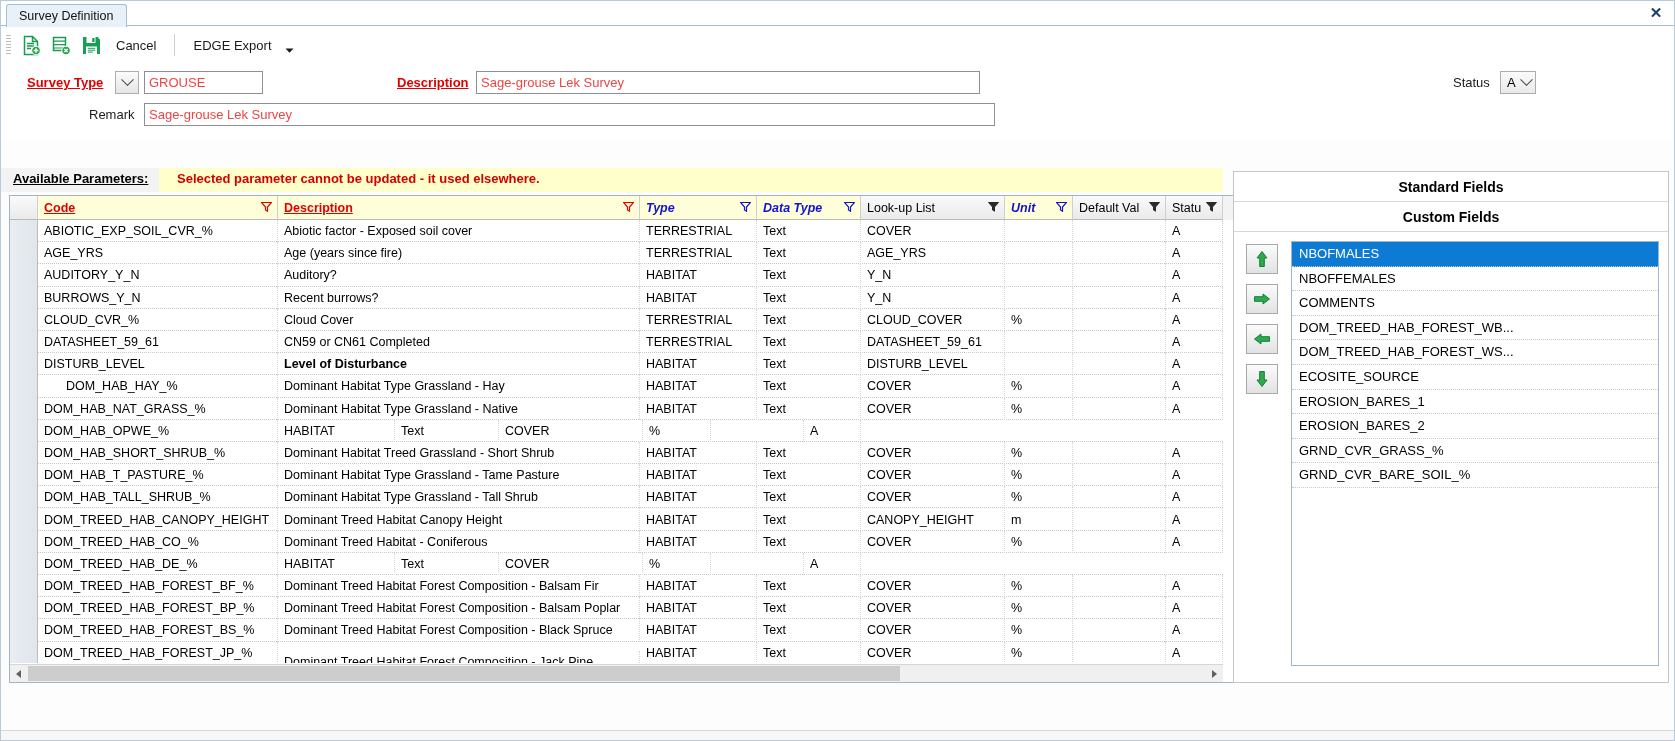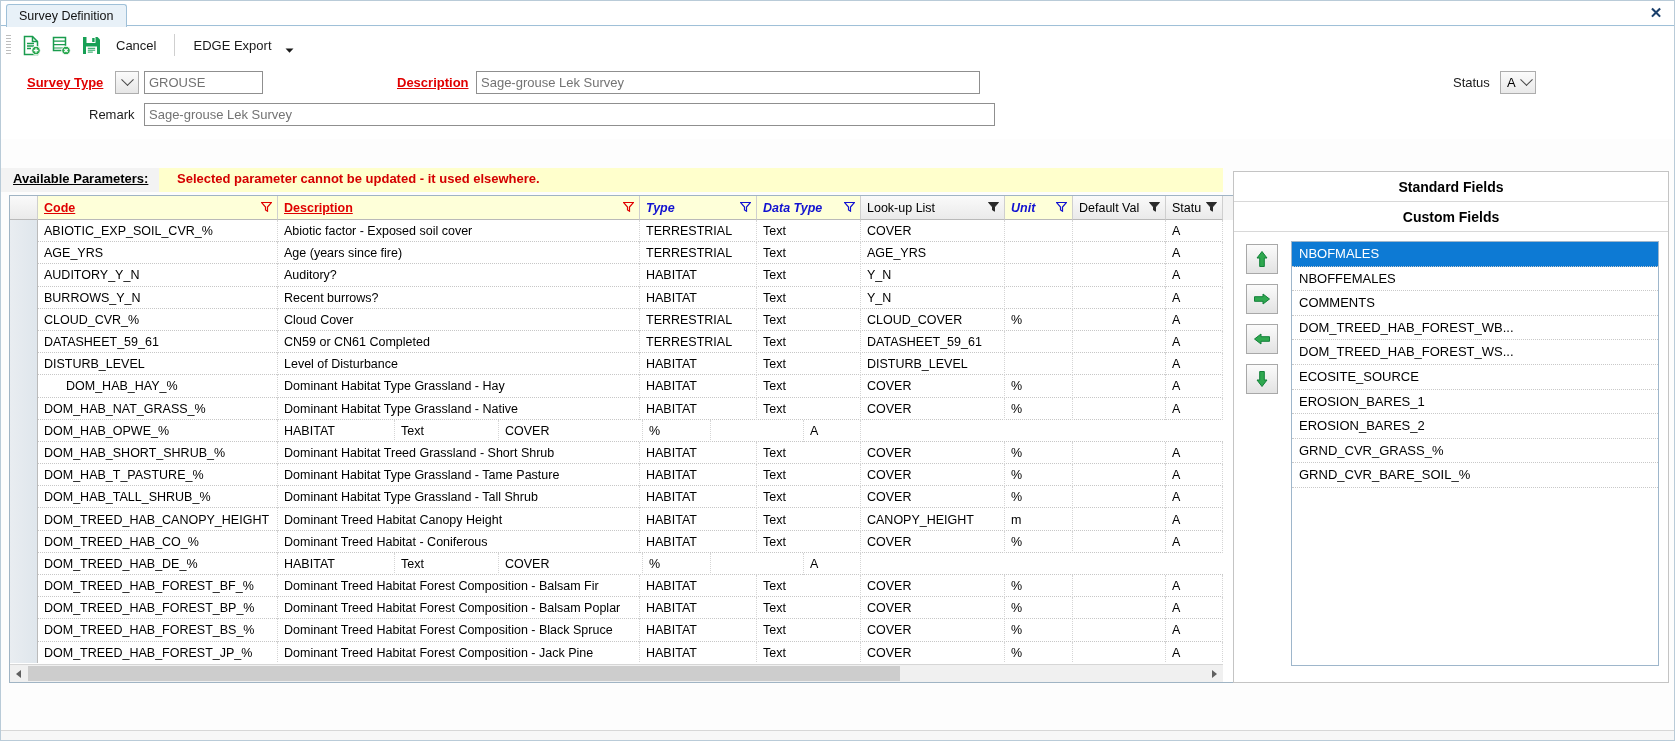--- a/index.html
+++ b/index.html
@@ -84,21 +84,21 @@
     color: #1a1a1a; font-size: 13px; position: absolute;
   }
   .txtbox {
     position: absolute;
     border: 1px solid #8f8f8f;
     background: #ffffff;
     height: 23px;
     padding: 1px 4px;
     font-family: "Liberation Sans", sans-serif;
     font-size: 13px;
-    color: #737373;
+    color: #ef4444;
     line-height: 20px;
     white-space: nowrap; overflow: hidden;
   }
   .combo-btn {
     position: absolute;
     width: 24px; height: 23px;
     background: linear-gradient(to bottom,#fbfbfb,#e6e6e6);
     border: 1px solid #adadad;
     display: flex; align-items: center; justify-content: center;
     cursor: pointer;
@@ -517,21 +517,21 @@
           <div class="gc" style="width: 117px; flex: 0 0 117px;">TERRESTRIAL</div>
           <div class="gc" style="width: 104px; flex: 0 0 104px;">Text</div>
           <div class="gc" style="width: 144px; flex: 0 0 144px;">DATASHEET_59_61</div>
           <div class="gc" style="width: 68px; flex: 0 0 68px;"></div>
           <div class="gc" style="width: 93px; flex: 0 0 93px;"></div>
           <div class="gc" style="width: 57px; flex: 0 0 57px;">A</div>
         </div>
         <div class="grow">
           <div class="gc sel" style="width: 28px; flex: 0 0 28px;"></div>
           <div class="gc" style="width: 240px; flex: 0 0 240px;">DISTURB_LEVEL</div>
-          <div class="gc" style="width: 362px; flex: 0 0 362px;">Level of Disturbance</div>
+          <div class="gc" style="width: 362px; flex: 0 0 362px; font-weight: bold;">Level of Disturbance</div>
           <div class="gc" style="width: 117px; flex: 0 0 117px;">HABITAT</div>
           <div class="gc" style="width: 104px; flex: 0 0 104px;">Text</div>
           <div class="gc" style="width: 144px; flex: 0 0 144px;">DISTURB_LEVEL</div>
           <div class="gc" style="width: 68px; flex: 0 0 68px;"></div>
           <div class="gc" style="width: 93px; flex: 0 0 93px;"></div>
           <div class="gc" style="width: 57px; flex: 0 0 57px;">A</div>
         </div>
         <div class="grow">
           <div class="gc sel" style="width: 28px; flex: 0 0 28px;"></div>
           <div class="gc" style="width: 240px; flex: 0 0 240px; padding-left: 28px;">DOM_HAB_HAY_%</div>
@@ -658,21 +658,21 @@
           <div class="gc" style="width: 117px; flex: 0 0 117px;">HABITAT</div>
           <div class="gc" style="width: 104px; flex: 0 0 104px;">Text</div>
           <div class="gc" style="width: 144px; flex: 0 0 144px;">COVER</div>
           <div class="gc" style="width: 68px; flex: 0 0 68px;">%</div>
           <div class="gc" style="width: 93px; flex: 0 0 93px;"></div>
           <div class="gc" style="width: 57px; flex: 0 0 57px;">A</div>
         </div>
         <div class="grow">
           <div class="gc sel" style="width: 28px; flex: 0 0 28px;"></div>
           <div class="gc" style="width: 240px; flex: 0 0 240px;">DOM_TREED_HAB_FOREST_JP_%</div>
-          <div class="gc" style="width: 362px; flex: 0 0 362px;">Dominant Treed Habitat Forest Composition - Jack Pine</div>
+          <div class="gc" style="width: 362px; flex: 0 0 362px; margin-top: 9px;">Dominant Treed Habitat Forest Composition - Jack Pine</div>
           <div class="gc" style="width: 117px; flex: 0 0 117px;">HABITAT</div>
           <div class="gc" style="width: 104px; flex: 0 0 104px;">Text</div>
           <div class="gc" style="width: 144px; flex: 0 0 144px;">COVER</div>
           <div class="gc" style="width: 68px; flex: 0 0 68px;">%</div>
           <div class="gc" style="width: 93px; flex: 0 0 93px;"></div>
           <div class="gc" style="width: 57px; flex: 0 0 57px;">A</div>
         </div>
       </div>
 
     <div class="vscroll">

